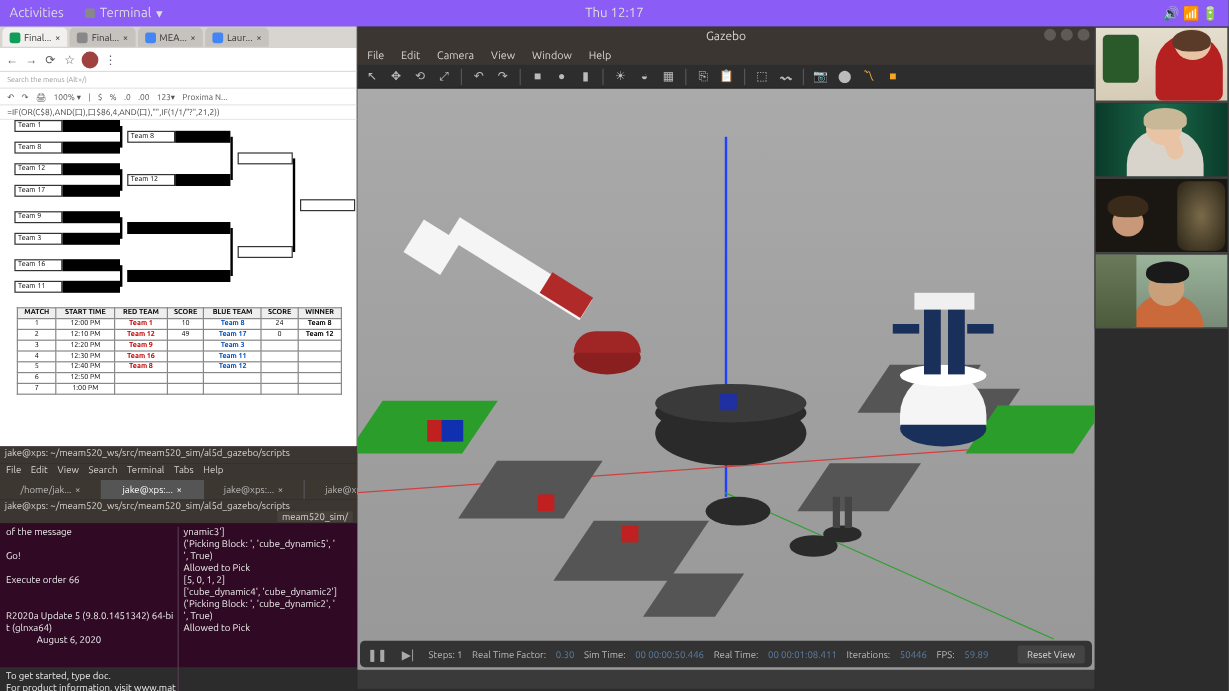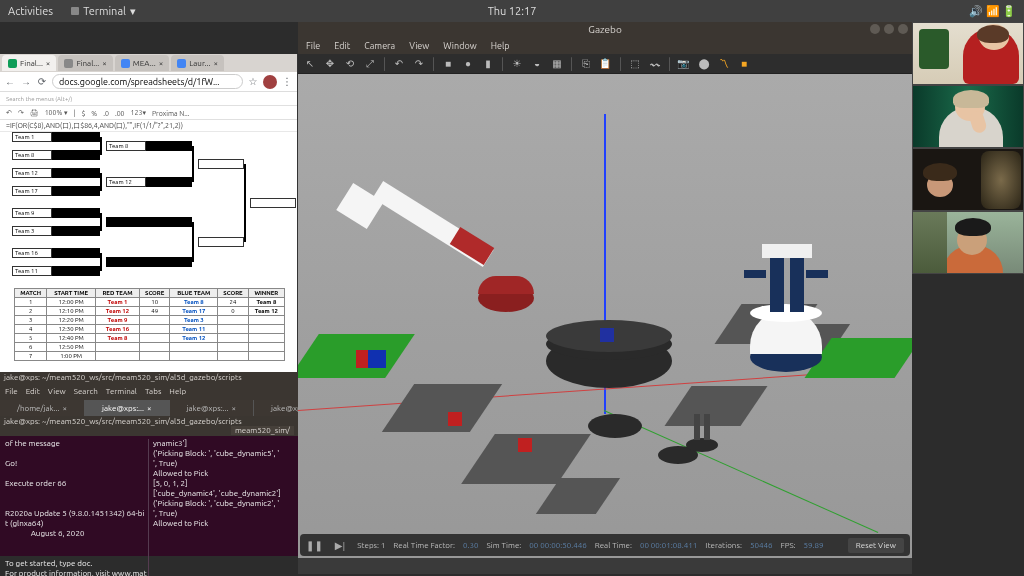--- a/index.html
+++ b/index.html
@@ -1,28 +1,28 @@
 <!DOCTYPE html>
 <html><head>
 <meta charset="utf-8">
 <style>
 * { margin: 0; padding: 0; box-sizing: border-box; font-family: Ubuntu, sans-serif; }
 body { width: 1024px; height: 576px; overflow: hidden; background: #2c2c2c; position: relative; }
 
-.topbar { position: absolute; top: 0; left: 0; width: 1024px; height: 22px; background: #404040; color: #ddd; display: flex; align-items: center; font-size: 11px; z-index: 10; }
+.topbar { position: absolute; top: 0; left: 0; width: 1024px; height: 22px; background: #8b5cf6; color: #ddd; display: flex; align-items: center; font-size: 11px; z-index: 10; }
 .topbar .act { margin-left: 8px; }
 .topbar .term { margin-left: 18px; display:flex; align-items:center; gap:4px;}
 .topbar .clock { position: absolute; left: 50%; transform: translateX(-50%); }
 .topbar .right { position: absolute; right: 8px; display: flex; gap: 8px; }
 
 
 .left-col { position: absolute; top: 22px; left: 0; width: 298px; height: 554px; }
 
 
-.browser { position: absolute; top: 0; left: 0; width: 298px; height: 350px; background: #fff; border-right: 1px solid #333; margin-top: 32px; }
+.browser { position: absolute; top: 0; left: 0; width: 298px; height: 350px; background: #fff; border-right: 1px solid #333; }
 .browser-tabs { height: 18px; background: #d8d4d0; display: flex; font-size: 8px; align-items: center; }
 .btab { height: 16px; background: #f2f0ee; border-radius: 4px 4px 0 0; margin-left: 2px; padding: 1px 6px; display: flex; align-items: center; gap: 3px; color:#333; }
 .btab.inactive { background: #c6c2be; }
 .btab .favicon { width: 9px; height: 9px; border-radius: 2px; }
 .urlbar { height: 20px; background: #fff; display: flex; align-items: center; padding: 2px 4px; gap: 4px; border-bottom: 1px solid #ddd; }
 .urlbar .nav-icon { width: 12px; height: 12px; color: #5f6368; display:flex; align-items:center; justify-content:center; font-size:10px;}
 .urlbar input { flex: 1; font-size: 9px; border: 1px solid #ccc; border-radius: 8px; padding: 1px 6px; height: 15px; }
 .urlbar .avatar { width: 14px; height: 14px; border-radius: 50%; background: #a04040; }
 .sheet-toolbar { height: 14px; background: #fff; font-size: 7px; color: #555; display: flex; align-items: center; gap: 6px; padding: 0 6px; border-bottom: 1px solid #e0e0e0; }
 .sheet-toolbar2 { height: 12px; background: #fff; font-size: 7px; color: #444; padding: 0 6px; display:flex; align-items:center; border-bottom: 1px solid #e8e8e8; }
@@ -114,21 +114,20 @@
       <div class="btab inactive">
           <span class="favicon" style="background:#4285f4"></span>
           <span>Laur...</span>
           <span>×</span>
         </div>
     </div>
     <div class="urlbar">
       <span class="nav-icon">←</span>
       <span class="nav-icon">→</span>
       <span class="nav-icon">⟳</span>
-      <input value="docs.google.com/spreadsheets/d/1fW..." style="">
       <span class="nav-icon">☆</span>
       <span class="avatar"></span>
       <span class="nav-icon">⋮</span>
     </div>
     <div class="sheet-toolbar">
       <span style="color:#999;font-size:6px">Search the menus (Alt+/)</span>
     </div>
     <div class="sheet-toolbar">
       <span>↶</span>
         <span>↷</span>

